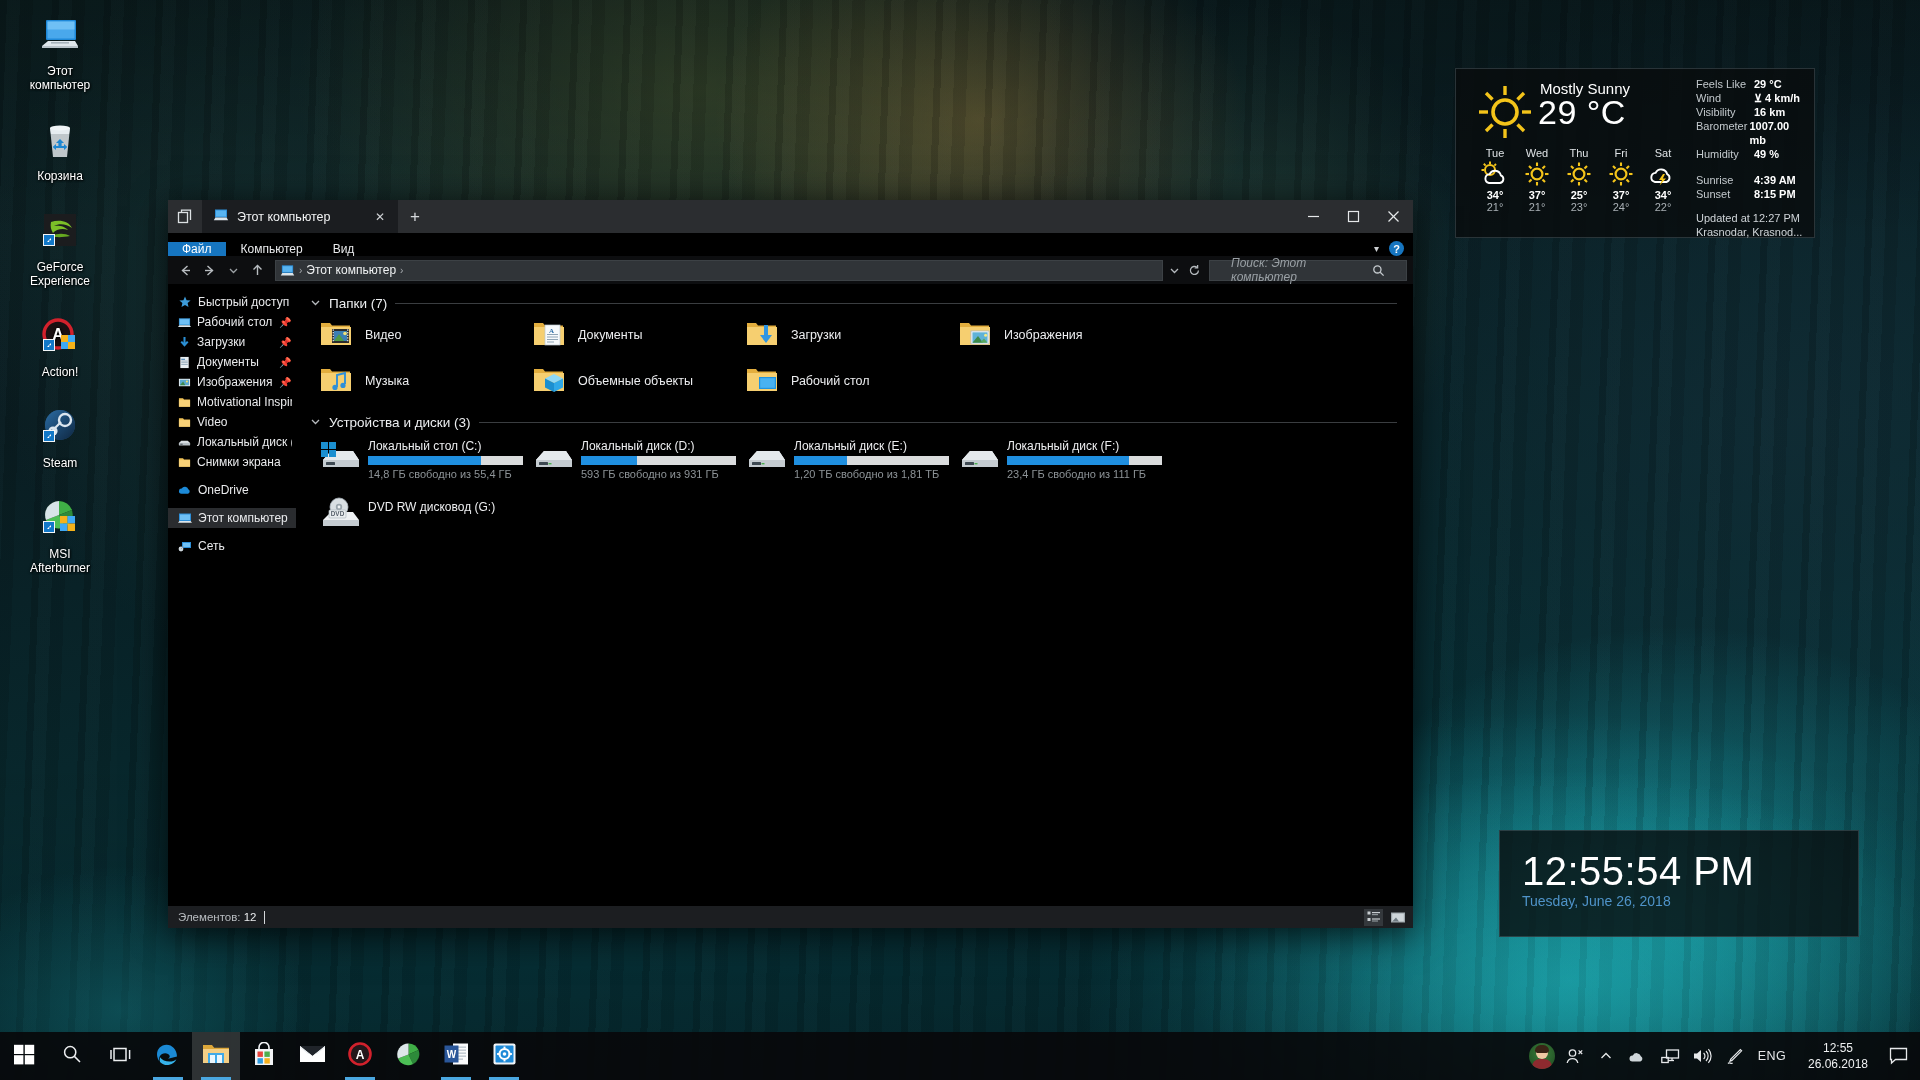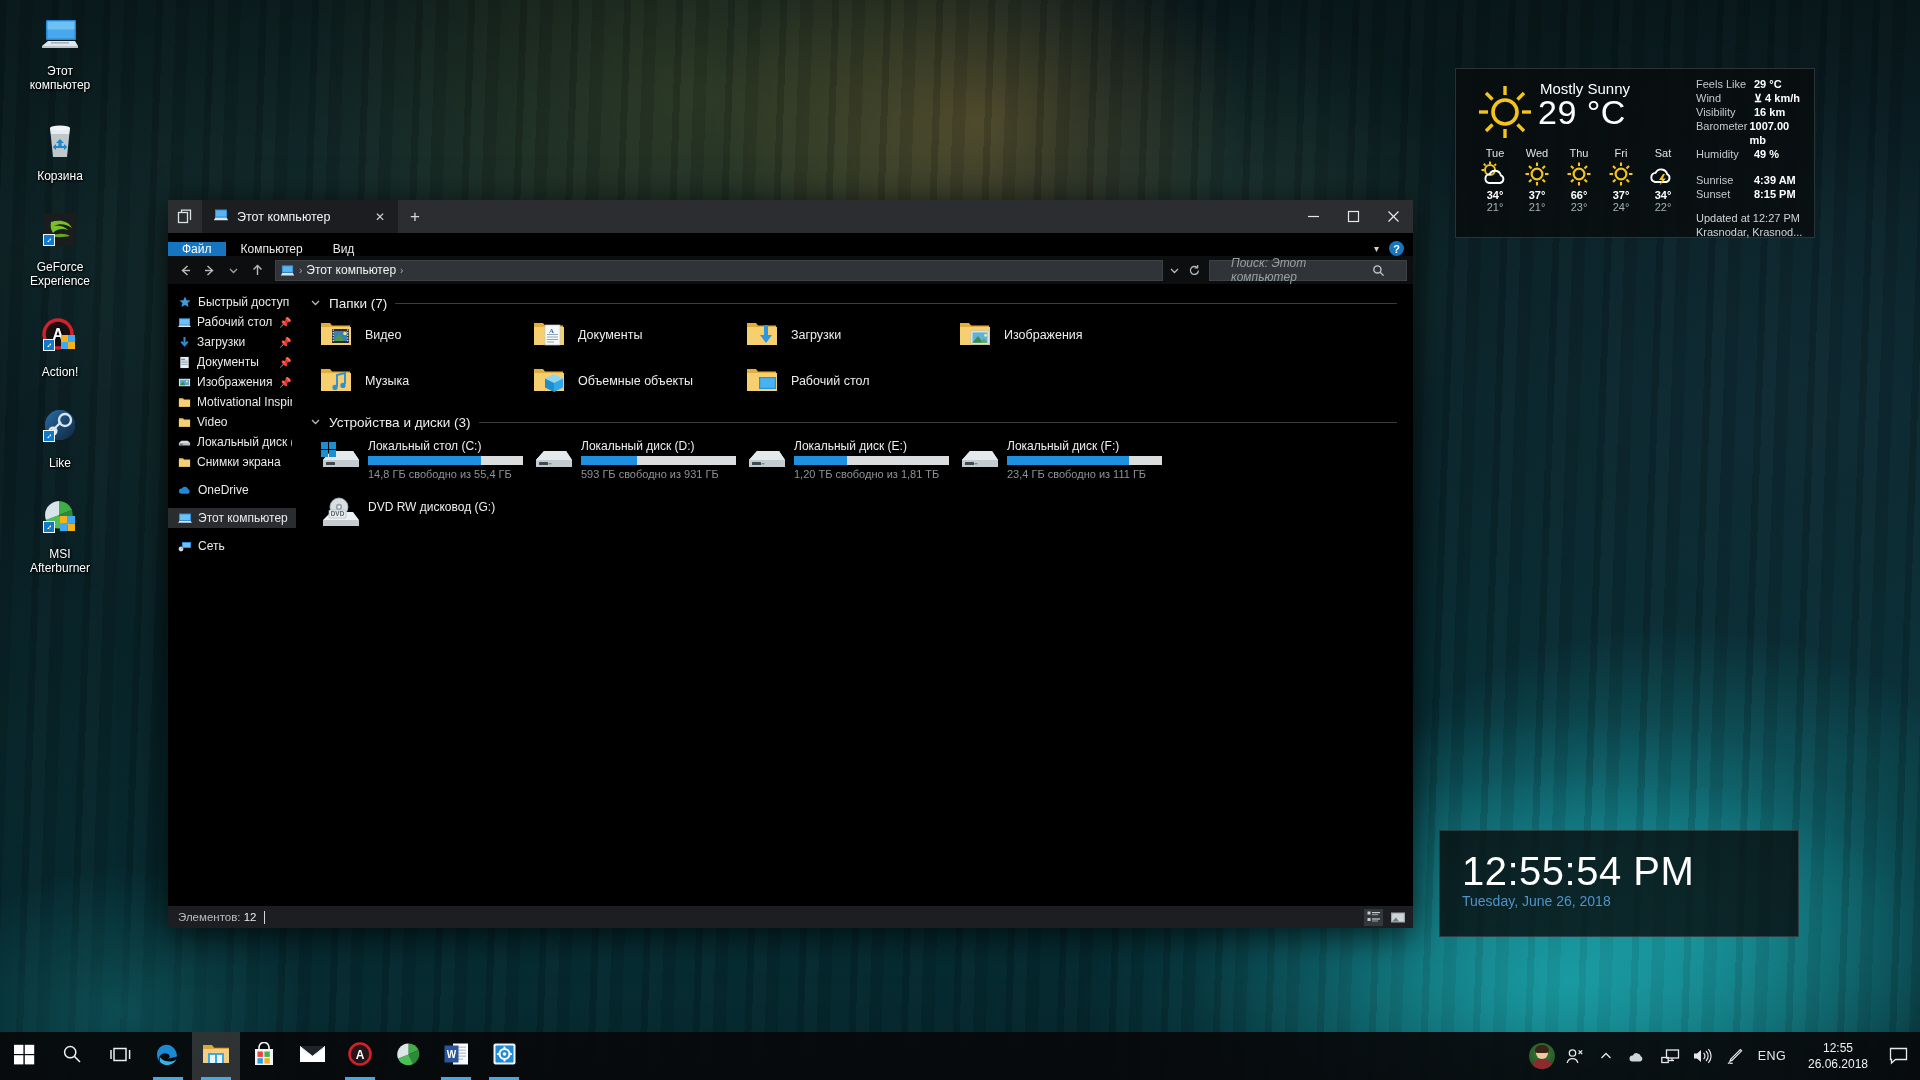--- a/index.html
+++ b/index.html
@@ -72,21 +72,21 @@
   .wx-lo { font-size: 11px; color: #a9b0b5; }
   .wx-right { flex: 1; padding-left: 10px; font-size: 11px; }
   .wx-row { display: flex; line-height: 14px; }
   .wx-k { width: 58px; color: #c3c9cd; }
   .wx-v { color: #ffffff; font-weight: bold; }
   .wx-sep { height: 12px; }
   .wx-upd { font-size: 11px; color: #cfd4d8; line-height: 14px; margin-top: 10px; }
 
   
   #clock {
-    position: absolute; left: 1439px; top: 830px; width: 360px; height: 107px;
+    position: absolute; left: 1499px; top: 830px; width: 360px; height: 107px;
     background: rgba(9,12,14,.80); border: 1px solid rgba(120,140,150,.30);
     z-index: 4; padding: 18px 0 0 22px;
   }
   #clock .time { font-size: 40px; color: #fff; font-weight: 300; line-height: 44px; letter-spacing: .5px; }
   #clock .date { font-size: 14px; color: #4f93c9; }
 
   
   #explorer {
     position: absolute; left: 168px; top: 200px; width: 1245px; height: 728px;
     background: #000; z-index: 6;
@@ -286,21 +286,21 @@
           </defs>
         <circle cx="28" cy="16" r="6" fill="none" stroke="#dbe6ef" stroke-width="2.4"></circle>
         <circle cx="16" cy="27" r="4.6" fill="#dbe6ef"></circle>
         <circle cx="16" cy="27" r="2" fill="#1e4a73"></circle>
         <path d="M13 29 L24 18" stroke="#dbe6ef" stroke-width="2.2"></path>
         <rect x="6" y="26" width="12" height="12" fill="#f3f6f8"></rect>
         <rect x="7" y="27" width="10" height="10" fill="#1278c8"></rect>
         <path d="M10 34 l4-4 v2.3 h-1.8 v1.7 z" fill="#fff"></path>
       </svg>
     </span>
-    <div>Like</div>
+    <div>Steam</div>
   </div>
 
   <div class="desk-icon">
     <span class="glyph">
       <svg width="46" height="46" viewBox="0 0 46 46">
         <circle cx="22" cy="20" r="14" fill="#123018"></circle>
         <path d="M22 6 a14 14 0 0 1 13 9 l-13 5 z" fill="#3fae46"></path>
         <path d="M35 15 a14 14 0 0 1 -7 17 l-6 -12 z" fill="#2d8a3a"></path>
         <path d="M28 32 a14 14 0 0 1 -19 -7 l13 -5 z" fill="#4cbf55"></path>
         <path d="M9 25 a14 14 0 0 1 13 -19 l0 14 z" fill="#d8e4e8"></path>
@@ -392,21 +392,21 @@
                 <line x1="17" y1="21" x2="17" y2="24.5"></line>
               <line x1="5.5" y1="13" x2="9" y2="13"></line>
                 <line x1="25" y1="13" x2="28.5" y2="13"></line>
               <line x1="9" y1="5" x2="11.5" y2="7.5"></line>
                 <line x1="22.5" y1="18.5" x2="25" y2="21"></line>
               <line x1="25" y1="5" x2="22.5" y2="7.5"></line>
                 <line x1="11.5" y1="18.5" x2="9" y2="21"></line>
             </g>
           </svg>
         </div>
-        <div class="wx-hi">66°</div>
+        <div class="wx-hi">25°</div>
         <div class="wx-lo">23°</div>
       </div>
 
       <div class="wx-day">
         <div class="wx-dname">Fri</div>
         <div class="wx-dicon">
           <svg width="34" height="26" viewBox="0 0 34 26">
             <circle cx="17" cy="13" r="5.4" fill="none" stroke="#f4c41a" stroke-width="2.2"></circle>
             <g stroke="#f4c41a" stroke-width="2.1">
               <line x1="17" y1="1.5" x2="17" y2="5"></line>

